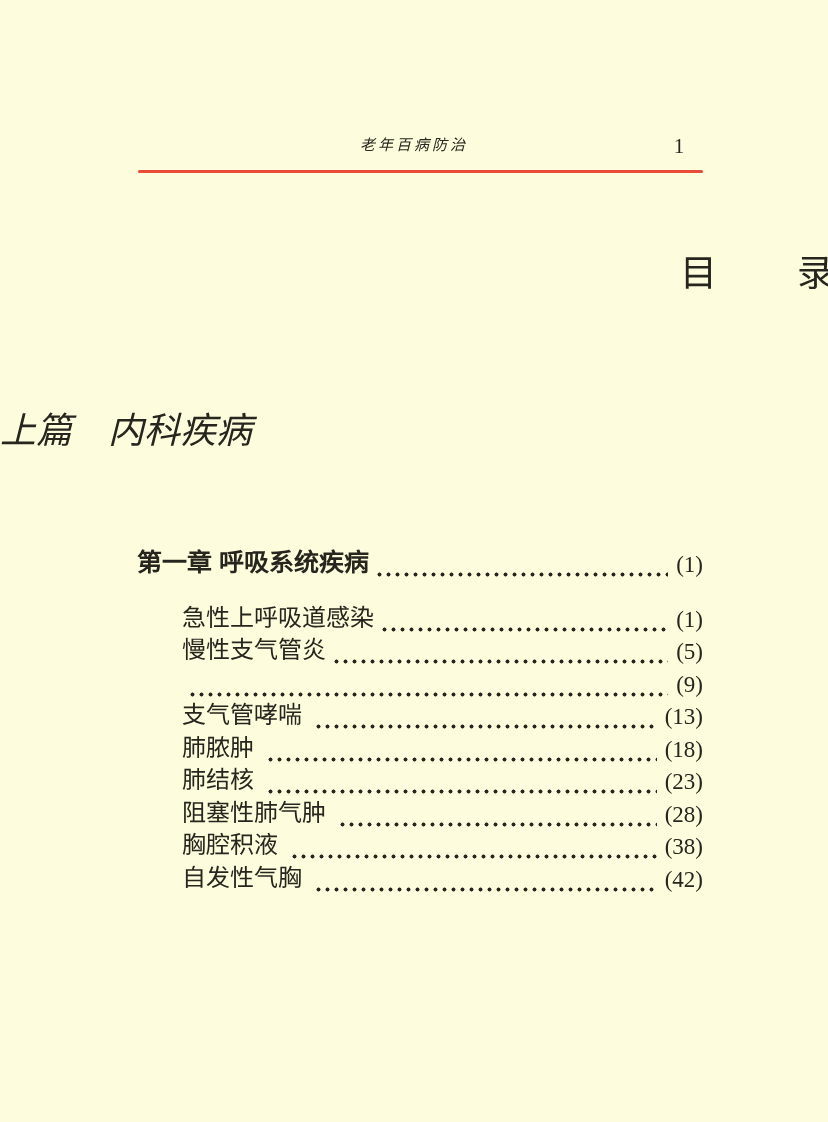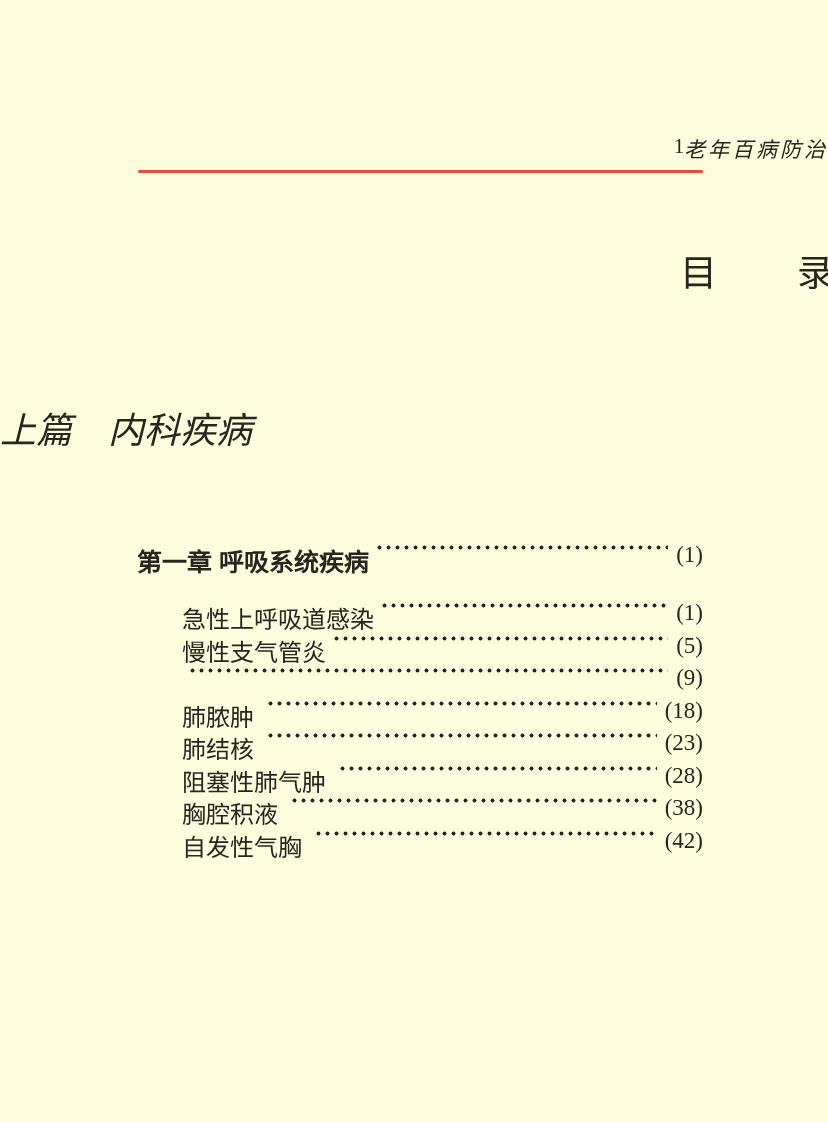--- a/index.html
+++ b/index.html
@@ -18,22 +18,22 @@
   .page {
     position: relative;
     width: 828px; height: 1122px;
     background: var(--bg);
     overflow: hidden;
   }
 
   
   .head-title {
     position: absolute; top: 133px; left: 0; width: 100%;
-    text-align: right;
-    font-size: 21px; letter-spacing: 3px;
+    text-align: center;
+    font-size: 15px; letter-spacing: 3px;
     font-style: italic; 
   }
   .head-pagenum {
     position: absolute; top: 134px; left: 664px; width: 30px;
     text-align: center; font-size: 21px; font-style: normal;
   }
   .head-rule {
     position: absolute; top: 170px; left: 138px;
     width: 565px; height: 3px;
     background: var(--rule);
@@ -54,21 +54,21 @@
     margin: 0; text-align: left;
     font-size: 36px; font-weight: 500; line-height: 38px;
     font-style: italic; 
   }
 
   
   .toc {
     position: absolute; top: 542px; left: 137px; width: 566px;
   }
   .toc-row {
-    display: flex; align-items: flex-start;
+    display: flex; align-items: flex-end;
     height: 32.5px; font-size: 24px;
   }
   .chapter-row {
     font-family: "Liberation Sans", sans-serif;
     font-weight: bold; font-size: 25px;
     height: 36px; margin-bottom: 22px;
   }
   .entries { padding-left: 45px; }
   .label { white-space: pre; flex: 0 0 auto; }
   .leader {
@@ -119,20 +119,25 @@
     <span class="label">慢性支气管炎</span>
     <span class="leader"></span>
     <span class="pagenum">(5)</span>
   </div>
 
   <div class="toc-row entry-row">
     <span class="leader"></span>
     <span class="pagenum">(9)</span>
   </div>
 
+  <div class="toc-row entry-row">
+    <span class="label">支气管哮喘 </span>
+    <span class="leader"></span>
+    <span class="pagenum">(13)</span>
+  </div>
 
   <div class="toc-row entry-row">
     <span class="label">肺脓肿 </span>
     <span class="leader"></span>
     <span class="pagenum">(18)</span>
   </div>
 
   <div class="toc-row entry-row">
     <span class="label">肺结核 </span>
     <span class="leader"></span>

